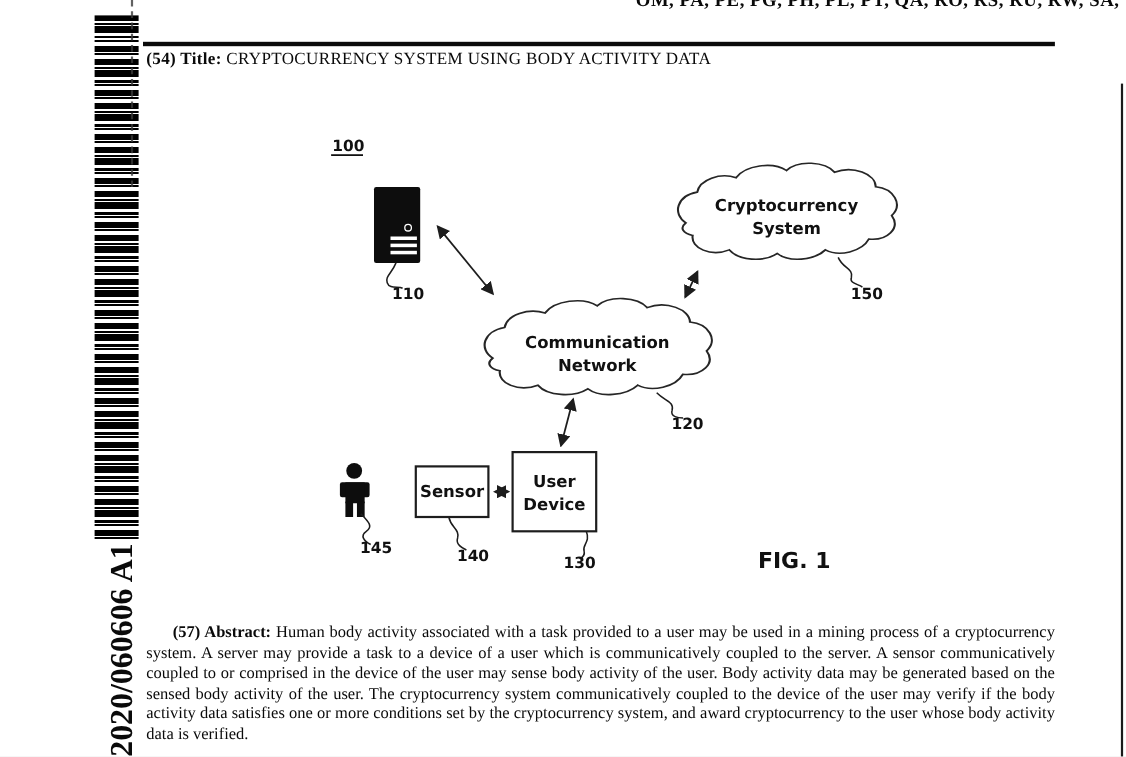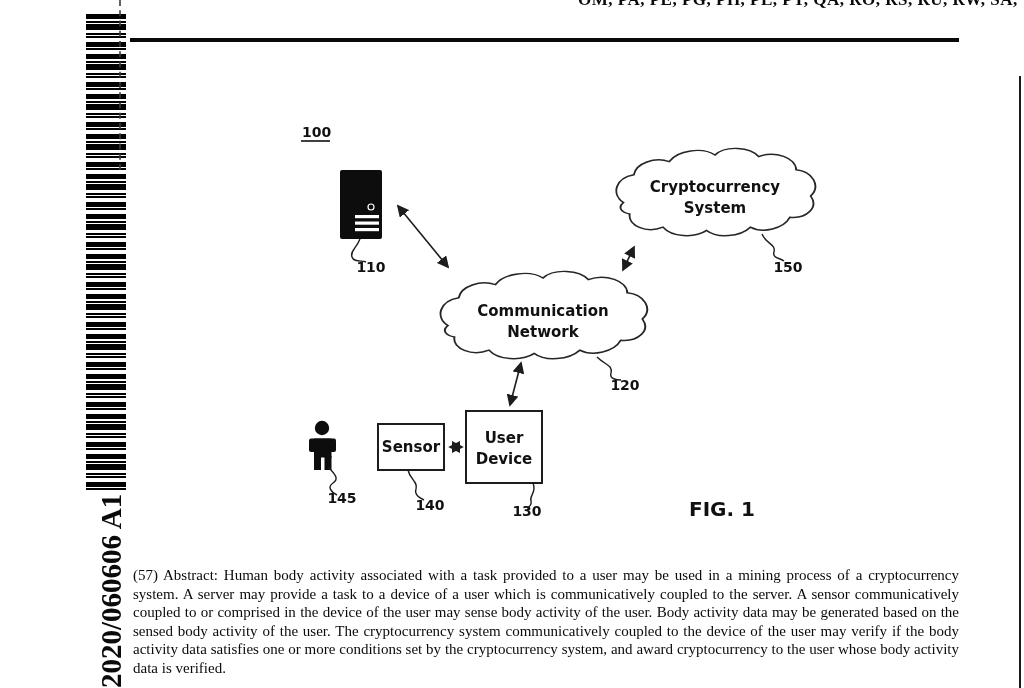--- a/index.html
+++ b/index.html
@@ -35,21 +35,21 @@
   .title-rule{position:absolute;left:130px;top:38px;width:829px;height:4px;background:#0a0a0a;}
   .title-line{
     position:absolute;left:133px;top:45px;width:826px;
     font-size:15.5px;letter-spacing:.3px;white-space:nowrap;
   }
   .title-line .fld{font-weight:bold;}
   .abstract{
     position:absolute;left:133px;top:566px;width:826px;
     font-size:15px;line-height:18.6px;text-align:justify;
   }
-  .abstract .fld{font-weight:normal;}
+  .abstract .fld{font-weight:bold;margin-left:24px;}
   .fig-svg{position:absolute;left:0;top:0;}
   .node-label{font-family:"DejaVu Sans",sans-serif;font-weight:bold;font-size:15px;fill:#111;}
   .ref-label{font-family:"DejaVu Sans",sans-serif;font-weight:bold;font-size:14px;fill:#111;}
   .fig-caption{font-family:"DejaVu Sans",sans-serif;font-weight:bold;font-size:20px;fill:#111;}
   .outline{fill:none;stroke:#262626;stroke-width:1.8;}
   .box{fill:#fff;stroke:#1d1d1d;stroke-width:2;}
   .conn{stroke:#1d1d1d;stroke-width:1.6;fill:none;}
   .leader{stroke:#1d1d1d;stroke-width:1.4;fill:none;}
 </style>
 </head>
@@ -59,20 +59,24 @@
 
   <div class="codes">OM, PA, PE, PG, PH, PL, PT, QA, RO, RS, RU, RW, SA,</div>
 
   <div class="barcode"></div>
   <div class="edge-artifact"></div>
   <div class="pubnum">2020/060606 A1</div>
 
   <div class="right-border"></div>
   <div class="title-rule"></div>
 
+  <div class="title-line">
+    <span class="fld">(54) Title:</span>
+    <span>CRYPTOCURRENCY SYSTEM USING BODY ACTIVITY DATA</span>
+  </div>
 
   <svg class="fig-svg" width="1024" height="688" viewBox="0 0 1024 688">
     <defs>
       <marker id="ah" viewBox="0 0 10 10" refX="8.5" refY="5" markerWidth="7.5" markerHeight="7.5" orient="auto-start-reverse">
         <path d="M0,0 L10,5 L0,10 z" fill="#1d1d1d"></path>
       </marker>
     </defs>
 
     <text x="302" y="137" class="ref-label">100</text>
     <line x1="301" y1="141" x2="330" y2="141" stroke="#111" stroke-width="1.6"></line>

